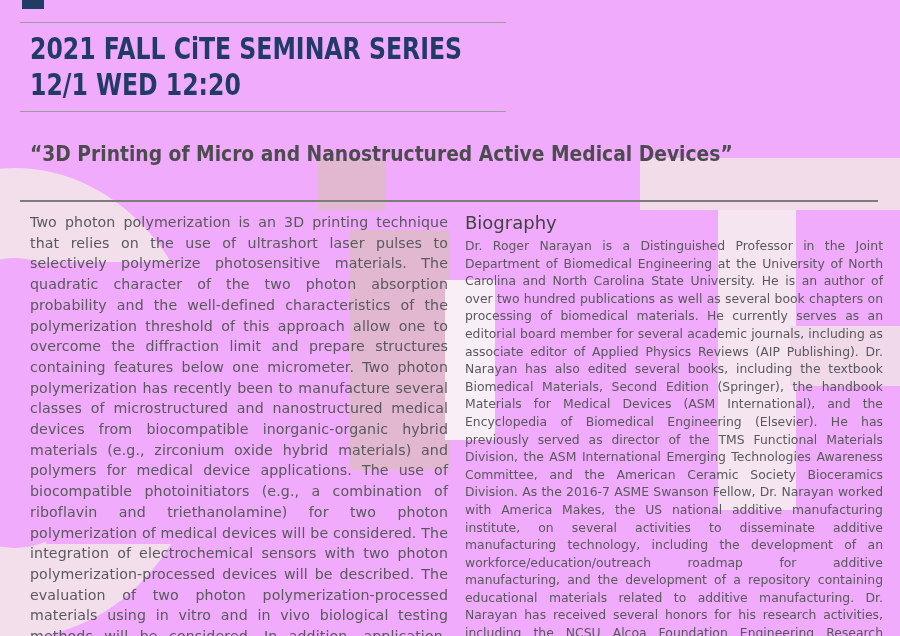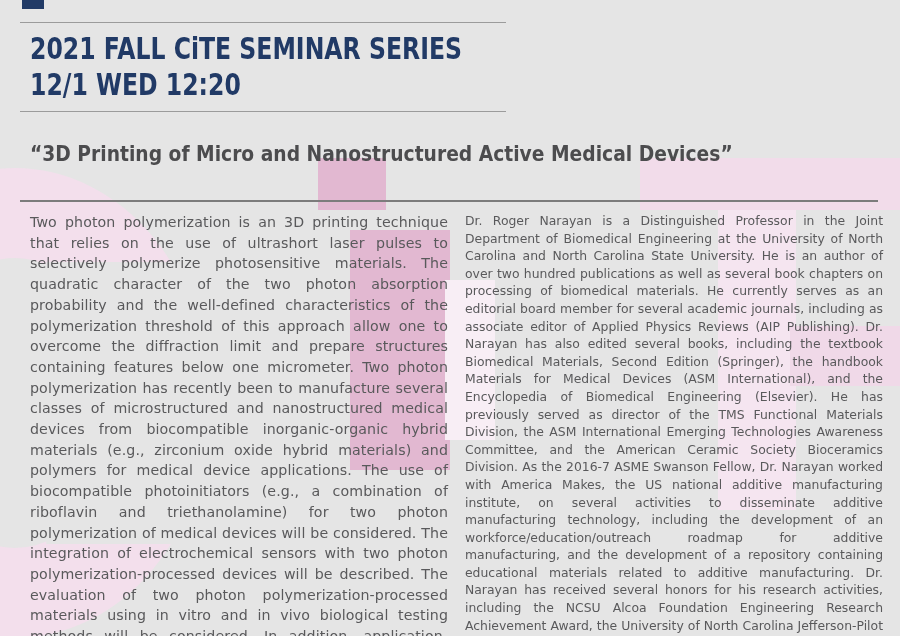--- a/index.html
+++ b/index.html
@@ -1,18 +1,18 @@
 <!DOCTYPE html>
 <html><head>
 <meta charset="utf-8">
 <style>
   html,body{margin:0;padding:0;background:#ffffff;}
   .page{
     position:relative;width:900px;height:636px;overflow:hidden;
-    background:#e5e5e5;font-family:"DejaVu Sans","Liberation Sans",sans-serif;
+    background:#f0abfc;font-family:"DejaVu Sans","Liberation Sans",sans-serif;
   }
   
   .watermark{position:absolute;inset:0;z-index:0;pointer-events:none;}
   .wm-c{
     position:absolute;left:-180px;top:168px;width:390px;height:470px;
     box-sizing:border-box;border:90px solid #f3dfec;border-radius:50%;
     clip-path:polygon(0 0,100% 0,100% 20%,58% 20%,58% 80%,100% 80%,100% 100%,0 100%);
   }
   .wm-rect{position:absolute;}
   .wm-i-dot {left:318px;top:158px;width:68px;height:52px;background:#e2b8d1;}
@@ -78,18 +78,19 @@
 
     <h2 class="seminar-title">“3D Printing of Micro and Nanostructured Active Medical Devices”</h2>
 
     <div class="rule rule-3"></div>
 
     <div class="cols">
       <section class="col">
         <p class="body-text abstract-text">Two photon polymerization is an 3D printing technique that relies on the use of ultrashort laser pulses to selectively polymerize photosensitive materials. The quadratic character of the two photon absorption probability and the well-defined characteristics of the polymerization threshold of this approach allow one to overcome the diffraction limit and prepare structures containing features below one micrometer. Two photon polymerization has recently been to manufacture several classes of microstructured and nanostructured medical devices from biocompatible inorganic-organic hybrid materials (e.g., zirconium oxide hybrid materials) and polymers for medical device applications. The use of biocompatible photoinitiators (e.g., a combination of riboflavin and triethanolamine) for two photon polymerization of medical devices will be considered. The integration of electrochemical sensors with two photon polymerization-processed devices will be described. The evaluation of two photon polymerization-processed materials using in vitro and in vivo biological testing methods will be considered. In addition, application-specific studies of two photon polymerization-processed medical devices for biosensing, drug delivery, and tissue engineering will be reviewed. Our results indicate that two photon polymerization provides several benefits for processing medical devices with nano- and microscale features as well as unique medical functionality.</p>
       </section>
       <section class="col">
+        <h3 class="col-heading">Biography</h3>
         <p class="body-text bio-text">Dr. Roger Narayan is a Distinguished Professor in the Joint Department of Biomedical Engineering at the University of North Carolina and North Carolina State University. He is an author of over two hundred publications as well as several book chapters on processing of biomedical materials. He currently serves as an editorial board member for several academic journals, including as associate editor of Applied Physics Reviews (AIP Publishing). Dr. Narayan has also edited several books, including the textbook Biomedical Materials, Second Edition (Springer), the handbook Materials for Medical Devices (ASM International), and the Encyclopedia of Biomedical Engineering (Elsevier). He has previously served as director of the TMS Functional Materials Division, the ASM International Emerging Technologies Awareness Committee, and the American Ceramic Society Bioceramics Division. As the 2016-7 ASME Swanson Fellow, Dr. Narayan worked with America Makes, the US national additive manufacturing institute, on several activities to disseminate additive manufacturing technology, including the development of an workforce/education/outreach roadmap for additive manufacturing, and the development of a repository containing educational materials related to additive manufacturing. Dr. Narayan has received several honors for his research activities, including the NCSU Alcoa Foundation Engineering Research Achievement Award, the University of North Carolina Jefferson-Pilot Fellowship in Academic Medicine, the National Science Faculty Early Career Development Award, the Office of Naval Research Young Investigator Award, and the American Ceramic Society Richard M. Fulrath Award. He has been elected as Fellow of AAAS, ASME, ASM International, AIMBE, and American Ceramic Society.</p>
       </section>
     </div>
   </div>
 
 </div>
 
 </body></html>

